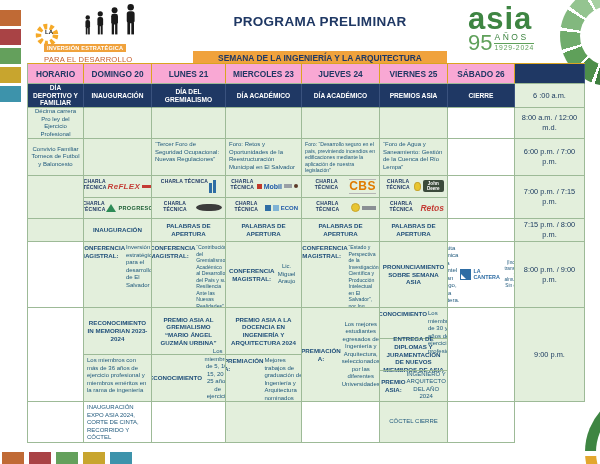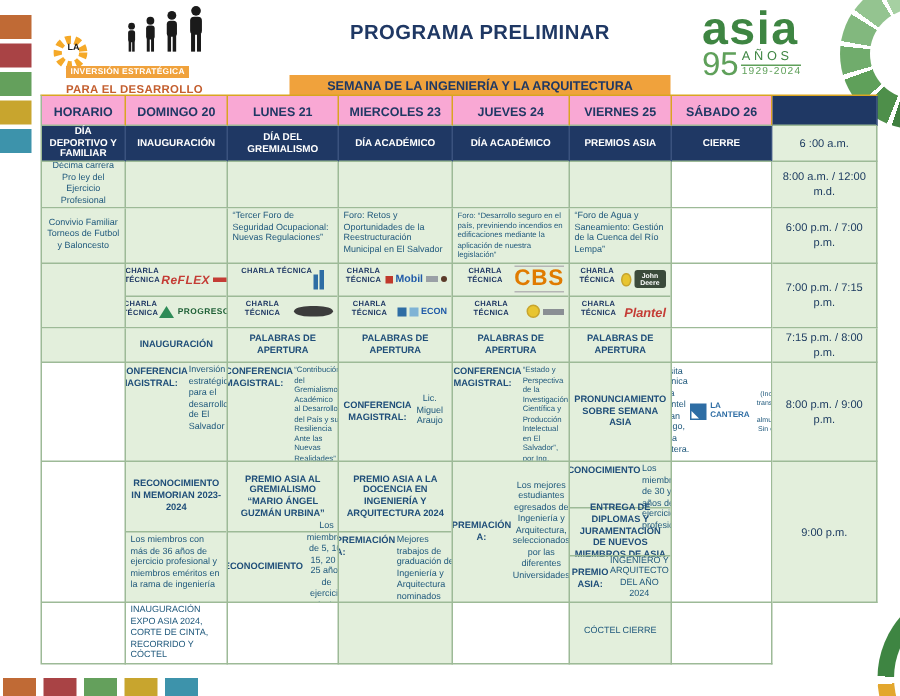--- a/index.html
+++ b/index.html
@@ -7,21 +7,21 @@
         font-family:"Liberation Sans",sans-serif;}
 
   
   .gov-logo{position:absolute;left:34px;top:2px;width:120px;height:62px;}
   .gov-people{position:absolute;left:42px;top:2px;}
   .gov-gear{position:absolute;left:0px;top:20px;}
   .gov-la{position:absolute;left:11px;top:27px;font-size:6px;font-weight:bold;color:#1a1a1a;}
   .gov-text{position:absolute;left:10px;top:34px;width:112px;}
   .gov-bar{display:inline-block;background:#F0A23C;color:#fff;font-weight:bold;font-size:5.6px;
            padding:1px 3px;letter-spacing:.2px;}
-  .gov-line2{color:#C45E2E;font-size:7.6px;font-weight:bold;letter-spacing:.2px;margin-top:1px;}
+  .gov-line2{color:#C45E2E;font-size:7.6px;font-weight:normal;letter-spacing:.2px;margin-top:1px;}
   .gov-line3{color:#3a3a3a;font-size:10px;font-weight:bold;letter-spacing:.3px;}
 
   .header-center{position:absolute;left:175px;top:14px;width:290px;text-align:center;}
   .main-title{font-size:13.5px;font-weight:bold;color:#1F3864;letter-spacing:.3px;}
   .subtitle-bar{display:inline-block;background:#F0A23C;color:#1F3864;font-weight:bold;
                 font-size:8.4px;padding:2px 25px;margin-top:2px;}
   .date-line{font-size:9px;font-weight:bold;color:#1F3864;margin-top:3px;}
 
   .asia-logo{position:absolute;left:468px;top:6px;width:90px;}
   .asia-name{font-size:31px;font-weight:bold;color:#3E8542;letter-spacing:1px;line-height:.85;}
@@ -82,21 +82,21 @@
   .tower{display:flex;gap:1px;align-items:flex-end;}
   .tower i{display:block;width:3px;background:#2E6DA4;}
   .darkmark{width:26px;height:7px;background:#3C3C3C;border-radius:50% / 60%;}
   .logo-mobil{color:#1F5AA8;font-weight:bold;font-size:7px;}
   .sq-red{width:5px;height:5px;background:#C0392B;}
   .sq-gray{width:8px;height:4px;background:#9AA0A6;}
   .dot-dark{width:4px;height:4px;border-radius:50%;background:#5B3A29;}
   .sq-blue{width:6px;height:6px;background:#2E6DA4;}
   .sq-lblue{width:6px;height:6px;background:#7FB3D5;}
   .logo-econ{color:#1F5AA8;font-weight:bold;font-size:6px;}
-  .logo-cbs{color:#E07B00;font-weight:bold;font-size:15px;letter-spacing:.5px;
+  .logo-cbs{color:#E07B00;font-weight:bold;font-size:12px;letter-spacing:.5px;
             border-top:1px solid #b5b5b5;border-bottom:1px solid #b5b5b5;line-height:1.05;}
   .circle-yellow{width:9px;height:9px;border-radius:50%;background:#E8C531;border:1px solid #C8A52E;box-sizing:border-box;}
   .bar-gray{width:14px;height:4px;background:#8a8f94;}
   .logo-jd{background:#3B4A3B;color:#fff;font-weight:bold;font-size:4.6px;padding:1px 3px;border-radius:2px;}
   .logo-durman{color:#C43C35;font-weight:bold;font-style:italic;font-size:8.5px;}
   .lacantera-wrap{display:flex;align-items:center;gap:2px;margin:1px 0;}
   .lc-icon{width:11px;height:11px;background:#2E6DA4;position:relative;}
   .lc-icon:after{content:"";position:absolute;left:1px;bottom:1px;width:0;height:0;
     border-left:5px solid #fff;border-top:5px solid transparent;}
   .logo-lacantera{color:#2E6DA4;font-weight:bold;font-size:5.4px;line-height:1.05;text-align:left;width:30px;}
@@ -290,21 +290,21 @@
         <div class="block">
           <div class="charla-label">CHARLA TÉCNICA</div>
           <span class="logo-row">
             <span class="circle-yellow"></span>
             <span class="logo-jd">John Deere</span>
           </span>
         </div>
         <div class="block block-sep">
           <div class="charla-label">CHARLA TÉCNICA</div>
           <span class="logo-row">
-            <span class="logo-durman">Plantel</span>
+            <span class="logo-durman">Retos</span>
           </span>
         </div>
       </div>
       <div class="cell bg-white"></div>
       <div class="time-cell">7:00 p.m. / 7:15 p.m.</div>
       <div class="cell bg-green"></div>
       <div class="cell bg-green">
         <div class="block">
           <div class="cell-title">INAUGURACIÓN</div>
         </div>

